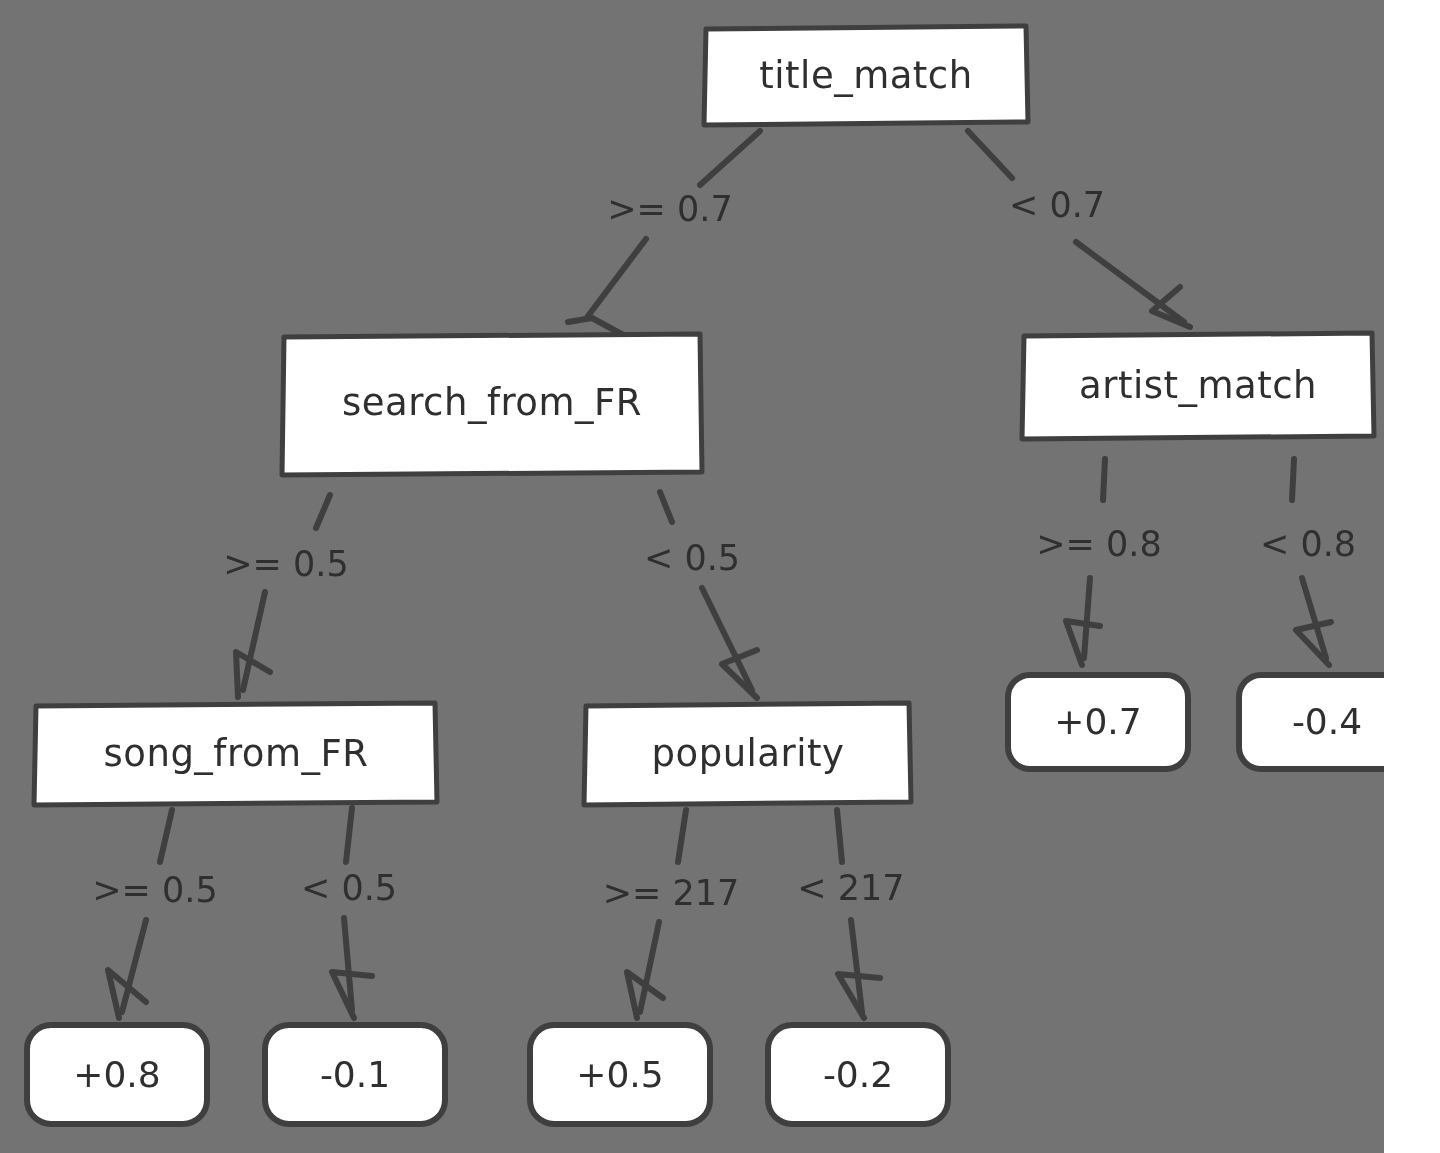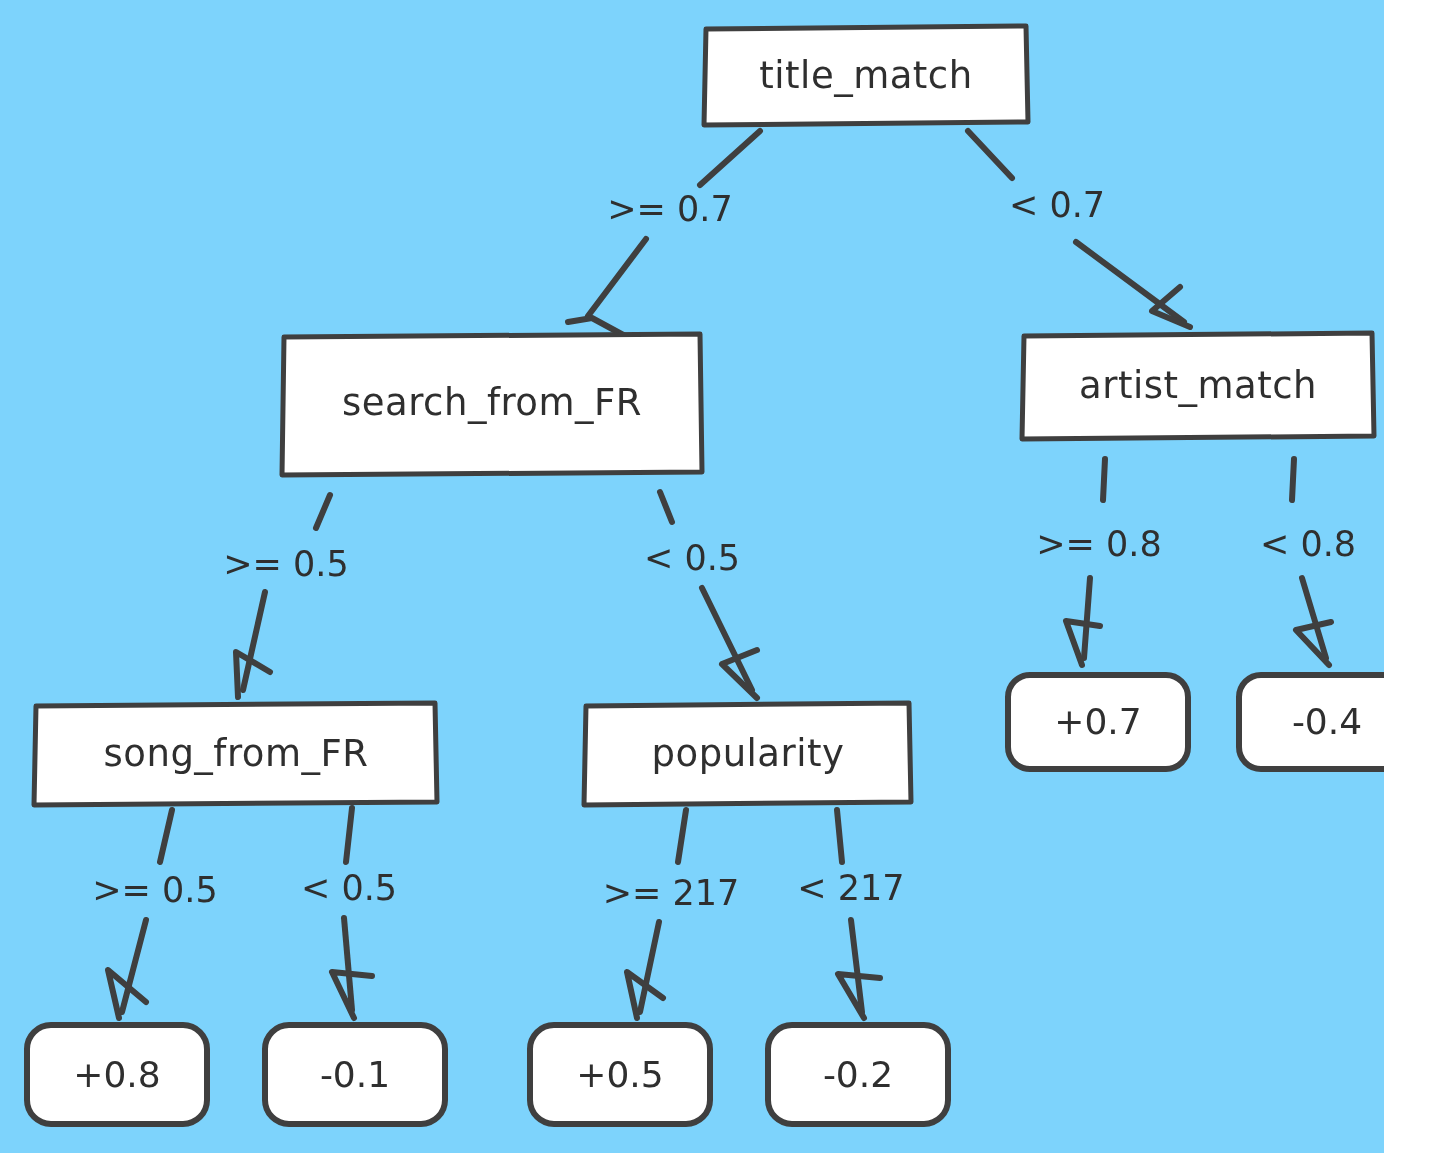--- a/index.html
+++ b/index.html
@@ -4,21 +4,21 @@
 <style>
   html, body {
     margin: 0;
     padding: 0;
     background: #ffffff;
   }
   #canvas-wrap {
     position: relative;
     width: 1384px;
     height: 1153px;
-    background: #7dd3fc;
+    background: #737373;
     overflow: hidden;
     font-family: "DejaVu Sans", sans-serif;
   }
   svg.diagram {
     position: absolute;
     left: 0;
     top: 0;
     width: 1440px;
     height: 1153px;
   }

